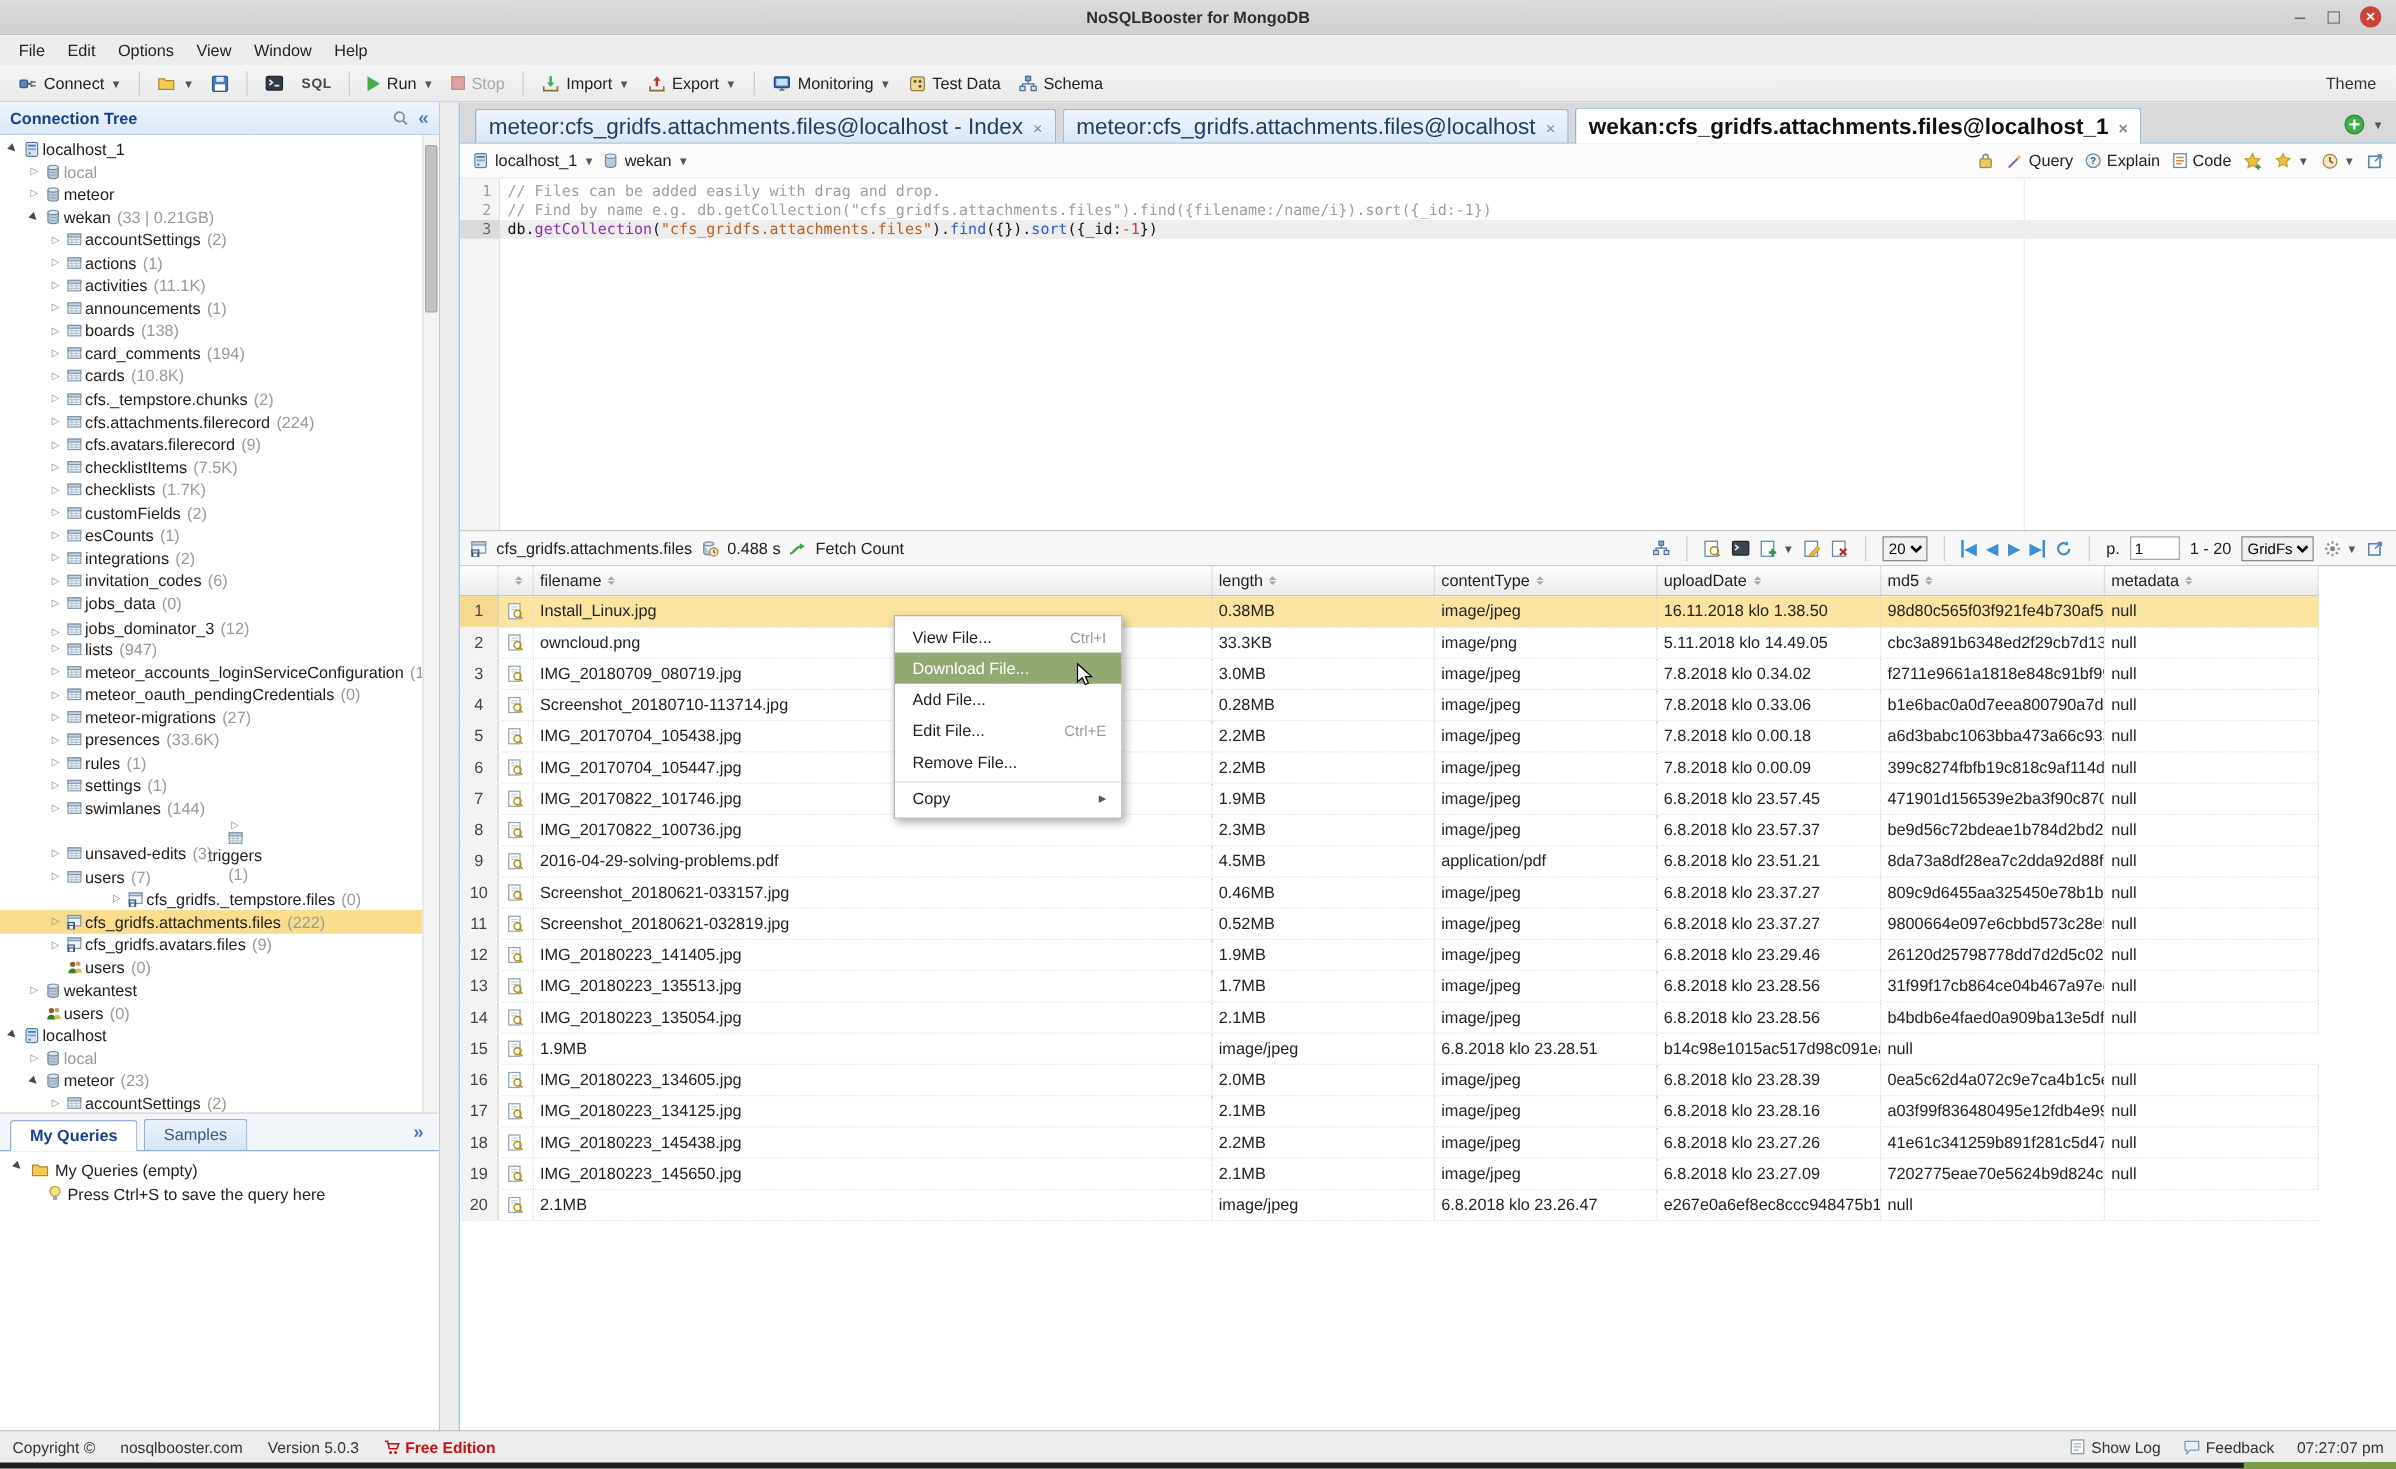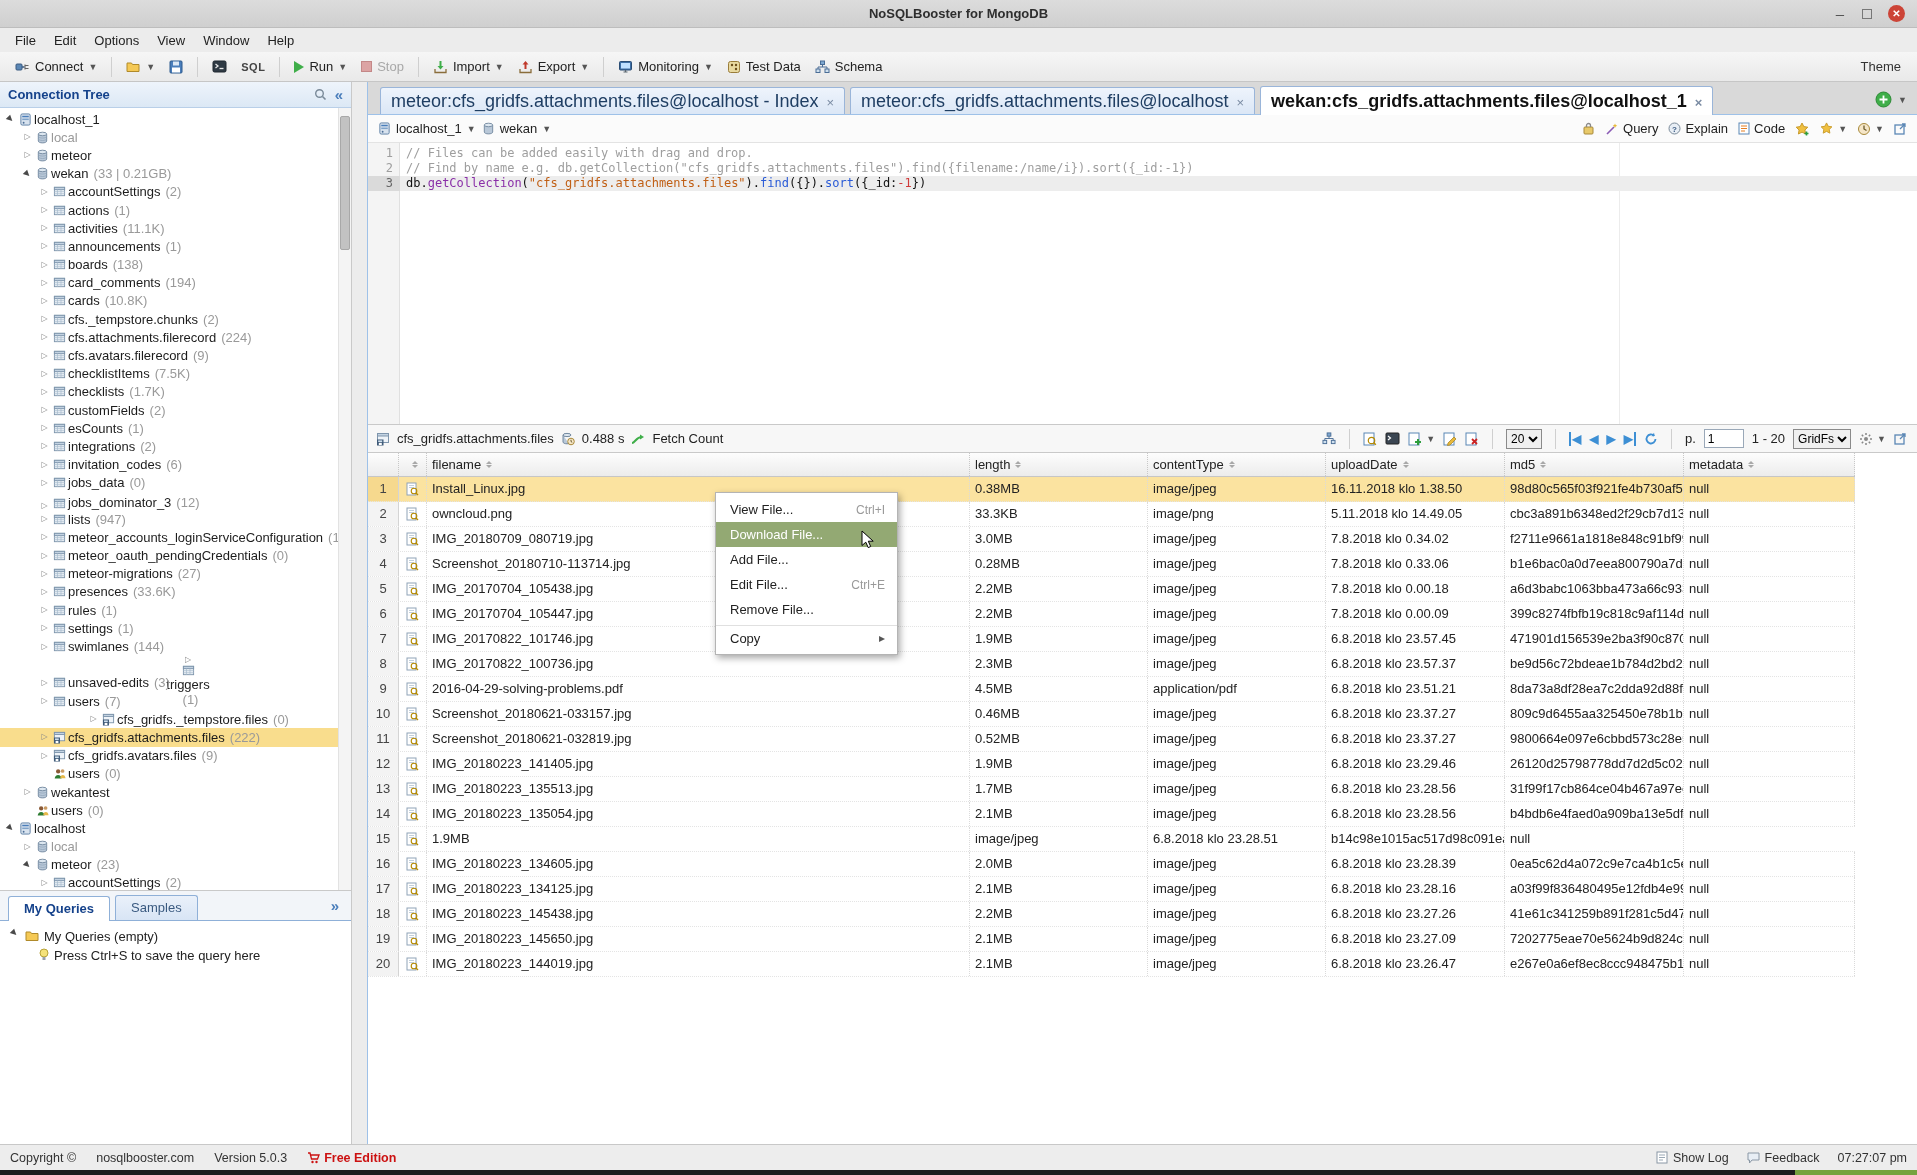--- a/index.html
+++ b/index.html
@@ -1467,21 +1467,20 @@
             <div class="grid-row">
               <span class="c">20</span>
               <span class="c">
                 <svg width="13" height="14" viewBox="0 0 13 14">
                   <rect x="1" y="1" width="9" height="12" fill="#fff" stroke="#8fa3b8"></rect>
                   <path d="M3 3.5h5M3 5.5h5" stroke="#c3cfda"></path>
                   <circle cx="8" cy="9" r="2.8" fill="none" stroke="#b58900" stroke-width="1.1"></circle>
                   <path d="M10 11l2 2" stroke="#b58900" stroke-width="1.3"></path>
                 </svg>
               </span>
-              <span class="c">IMG_20180223_144019.jpg</span>
               <span class="c">2.1MB</span>
               <span class="c">image/jpeg</span>
               <span class="c">6.8.2018 klo 23.26.47</span>
               <span class="c">e267e0a6ef8ec8ccc948475b1ba6dc3</span>
               <span class="c">null</span>
             </div>
         </div>
       </div>
     </div>
   </div>

